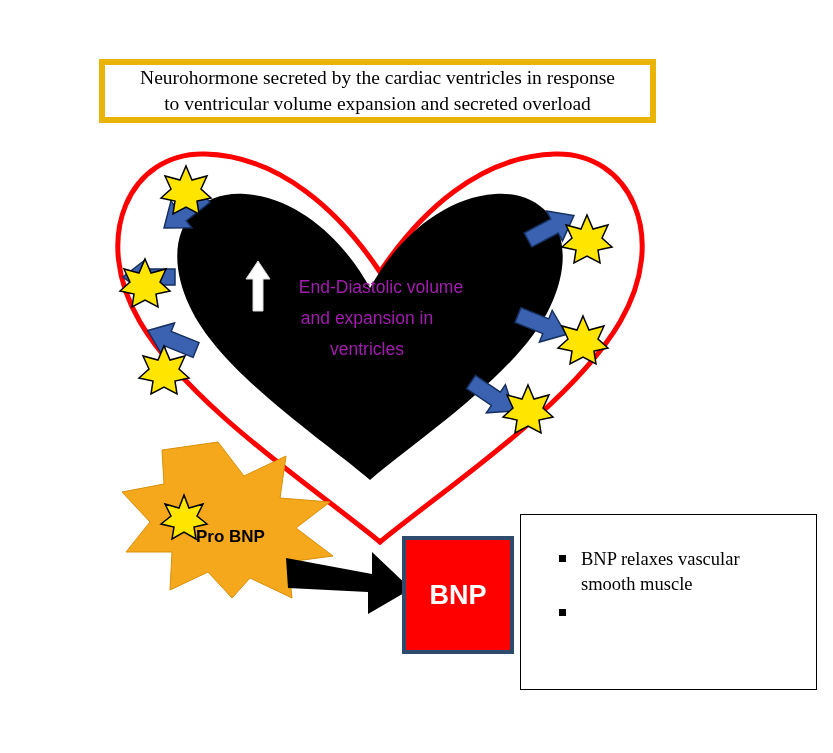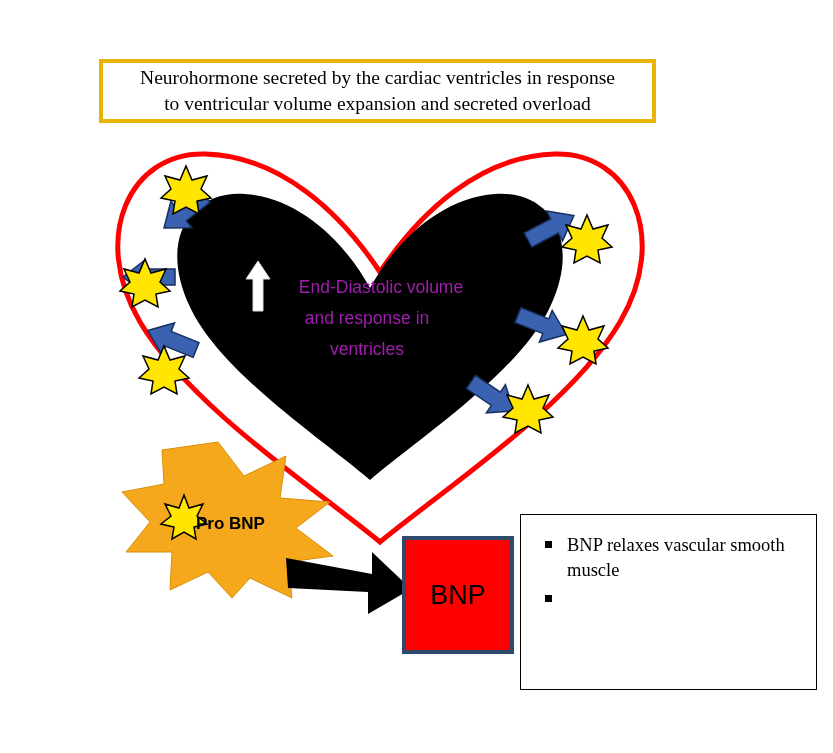--- a/index.html
+++ b/index.html
@@ -18,21 +18,21 @@
     overflow: hidden;
   }
 
   
   #caption-box {
     position: absolute;
     left: 99px;
     top: 59px;
     width: 557px;
     height: 64px;
-    border: 4px solid #eab308;
+    border: 6px solid #eab308;
     box-sizing: border-box;
     background: #ffffff;
     display: flex;
     flex-direction: column;
     align-items: center;
     justify-content: center;
   }
   #caption-box .line {
     font-family: "Liberation Serif", serif;
     font-size: 19.5px;
@@ -79,21 +79,21 @@
   #probnp-wrap {
     position: absolute;
     left: 120px;
     top: 440px;
     width: 225px;
     height: 160px;
   }
   #probnp-text {
     position: absolute;
     left: 196px;
-    top: 514px;
+    top: 527px;
     font-size: 17px;
     font-weight: bold;
     color: #000000;
     font-family: "Liberation Sans", sans-serif;
   }
 
   
   #big-arrow {
     position: absolute;
     left: 286px;
@@ -110,41 +110,41 @@
     width: 112px;
     height: 118px;
     background: #ff0000;
     border: 4px solid #2e4b6e;
     box-sizing: border-box;
     display: flex;
     align-items: center;
     justify-content: center;
   }
   #bnp-box span {
-    color: #000000;
-    font-weight: normal;
+    color: #ffffff;
+    font-weight: bold;
     font-size: 27px;
     font-family: "Liberation Sans", sans-serif;
   }
 
   
   #effects-box {
     position: absolute;
     left: 520px;
     top: 514px;
     width: 297px;
     height: 176px;
     border: 1px solid #000000;
     box-sizing: border-box;
     background: #ffffff;
     padding: 14px 12px 0 16px;
   }
   #effects-box ul {
     list-style: none;
-    margin: 4px;
+    margin: 18px;
     padding: 0;
   }
   #effects-box li {
     position: relative;
     padding-left: 26px;
     margin-bottom: 4px;
     font-family: "Liberation Serif", serif;
     font-size: 18.5px;
     line-height: 25px;
     color: #000000;
@@ -223,21 +223,21 @@
       <polygon points="0,-22 6,-8 21,-12 15,1 25,10 11,13 13,26 0,19 -13,26 -11,13 -25,10 -15,1 -21,-12 -6,-8" fill="#ffe500" stroke="#000000" stroke-width="1.5"></polygon>
     </g>
   </svg>
 
   <svg id="up-arrow" viewBox="0 0 26 54" xmlns="http://www.w3.org/2000/svg">
     <polygon points="13,2 25,20 18,20 18,52 8,52 8,20 1,20" fill="#ffffff" stroke="#d9d9d9" stroke-width="1"></polygon>
   </svg>
 
   <div id="edv-label">
     <span class="l1">End-Diastolic volume</span>
-    <span>and response in</span><br>
+    <span>and expansion in</span><br>
     <span>ventricles</span>
   </div>
 
   <div id="probnp-wrap">
     <svg width="225" height="160" viewBox="0 0 225 160" xmlns="http://www.w3.org/2000/svg">
       <polygon points="98,2 124,36 166,16 160,58 210,62 176,88 213,116 168,122 172,158 130,138 112,158 88,132 50,150 52,112 6,112 30,82 2,52 44,44 42,10" fill="#f5a81c" stroke="#d88f0b" stroke-width="1"></polygon>
       <g transform="translate(64,75)">
         <polygon points="0,-20 5,-7 19,-11 13,1 23,9 10,12 12,24 0,17 -12,24 -10,12 -23,9 -13,1 -19,-11 -5,-7" fill="#ffe500" stroke="#000000" stroke-width="1.5"></polygon>
       </g>
     </svg>

